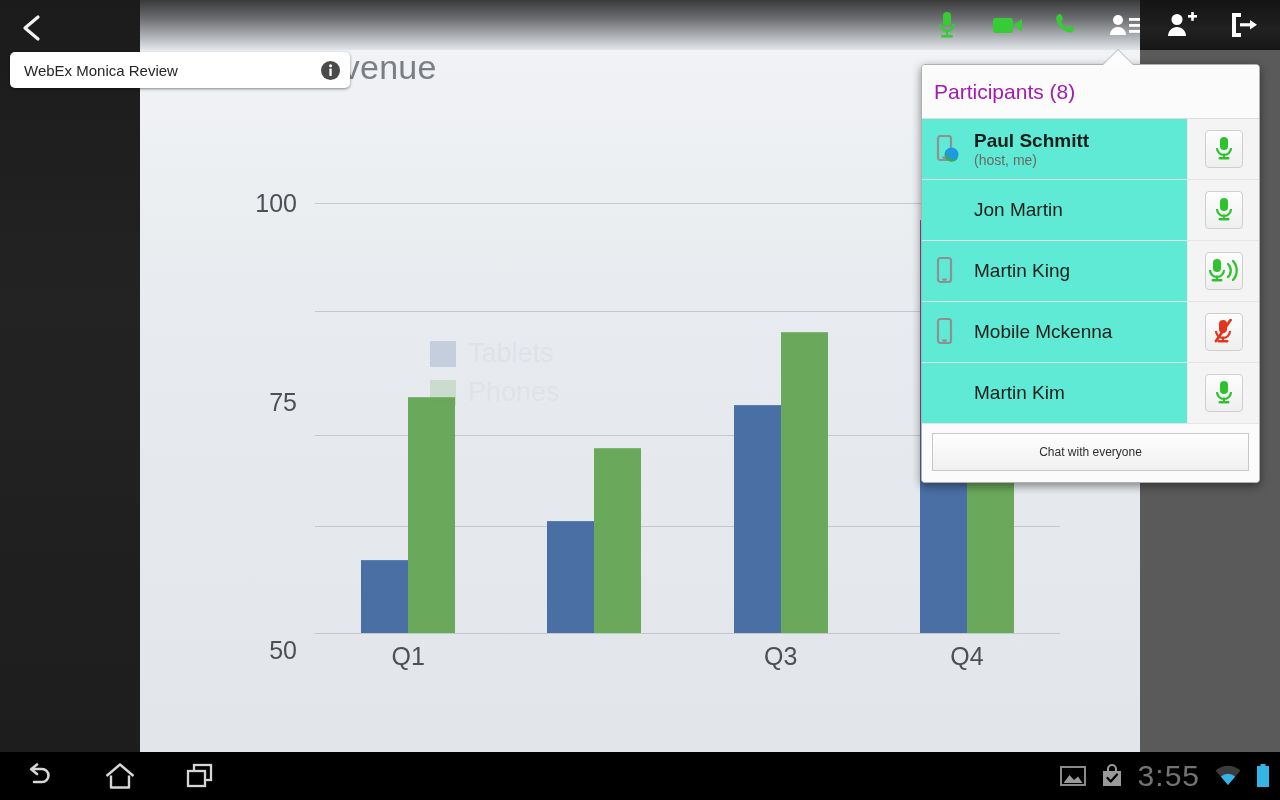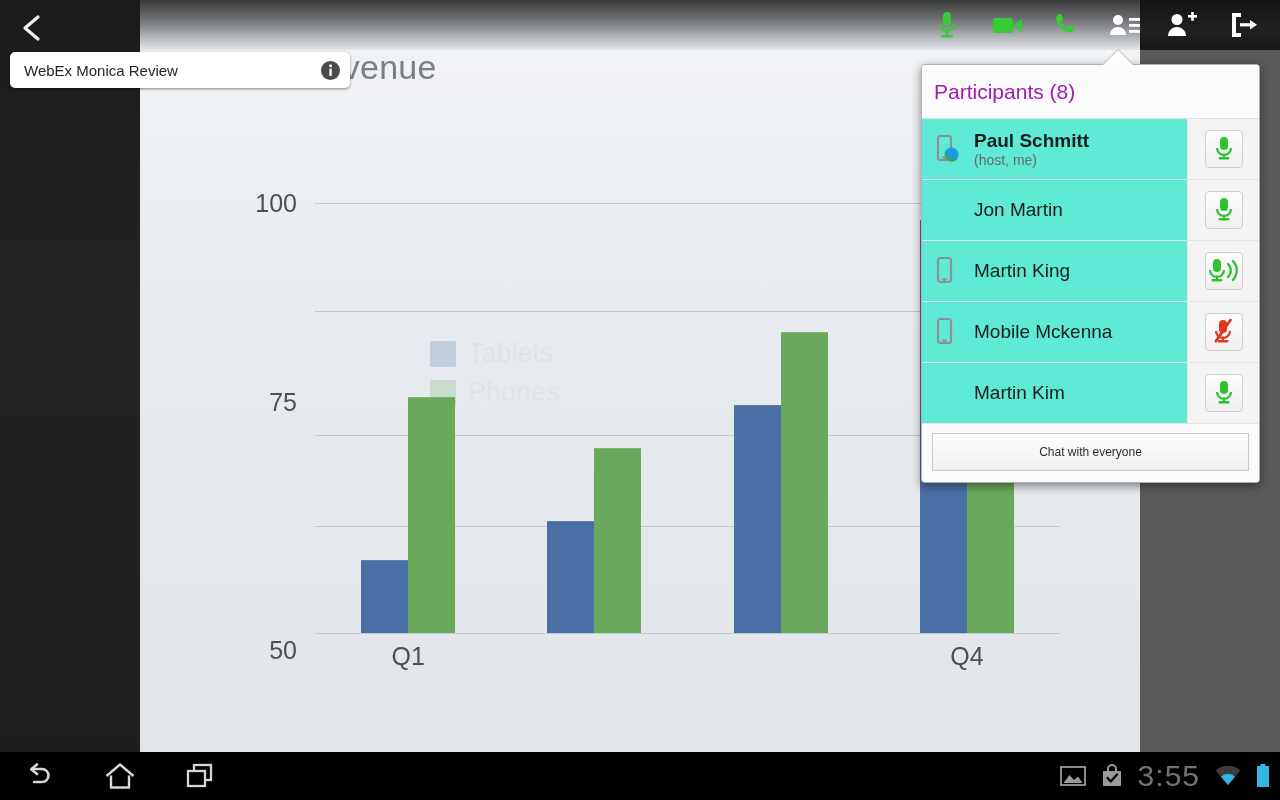--- a/index.html
+++ b/index.html
@@ -130,20 +130,21 @@
                 <div class="bar s1" title="Phones Q1: 55" style="height: 236.5px;"></div>
                 <div class="xtick">Q1</div>
               </div>
               <div class="group">
                 <div class="bar s0" title="Tablets Q2: 26" style="height: 111.8px;"></div>
                 <div class="bar s1" title="Phones Q2: 43" style="height: 184.9px;"></div>
               </div>
               <div class="group">
                 <div class="bar s0" title="Tablets Q3: 53" style="height: 227.9px;"></div>
                 <div class="bar s1" title="Phones Q3: 70" style="height: 301px;"></div>
+                <div class="xtick">Q3</div>
               </div>
               <div class="group">
                 <div class="bar s0" title="Tablets Q4: 96" style="height: 412.8px;"></div>
                 <div class="bar s1" title="Phones Q4: 58" style="height: 249.4px;"></div>
                 <div class="xtick">Q4</div>
               </div>
             </div>
           </div>
         <div class="legend" id="legend">
             <div class="legend-row">

